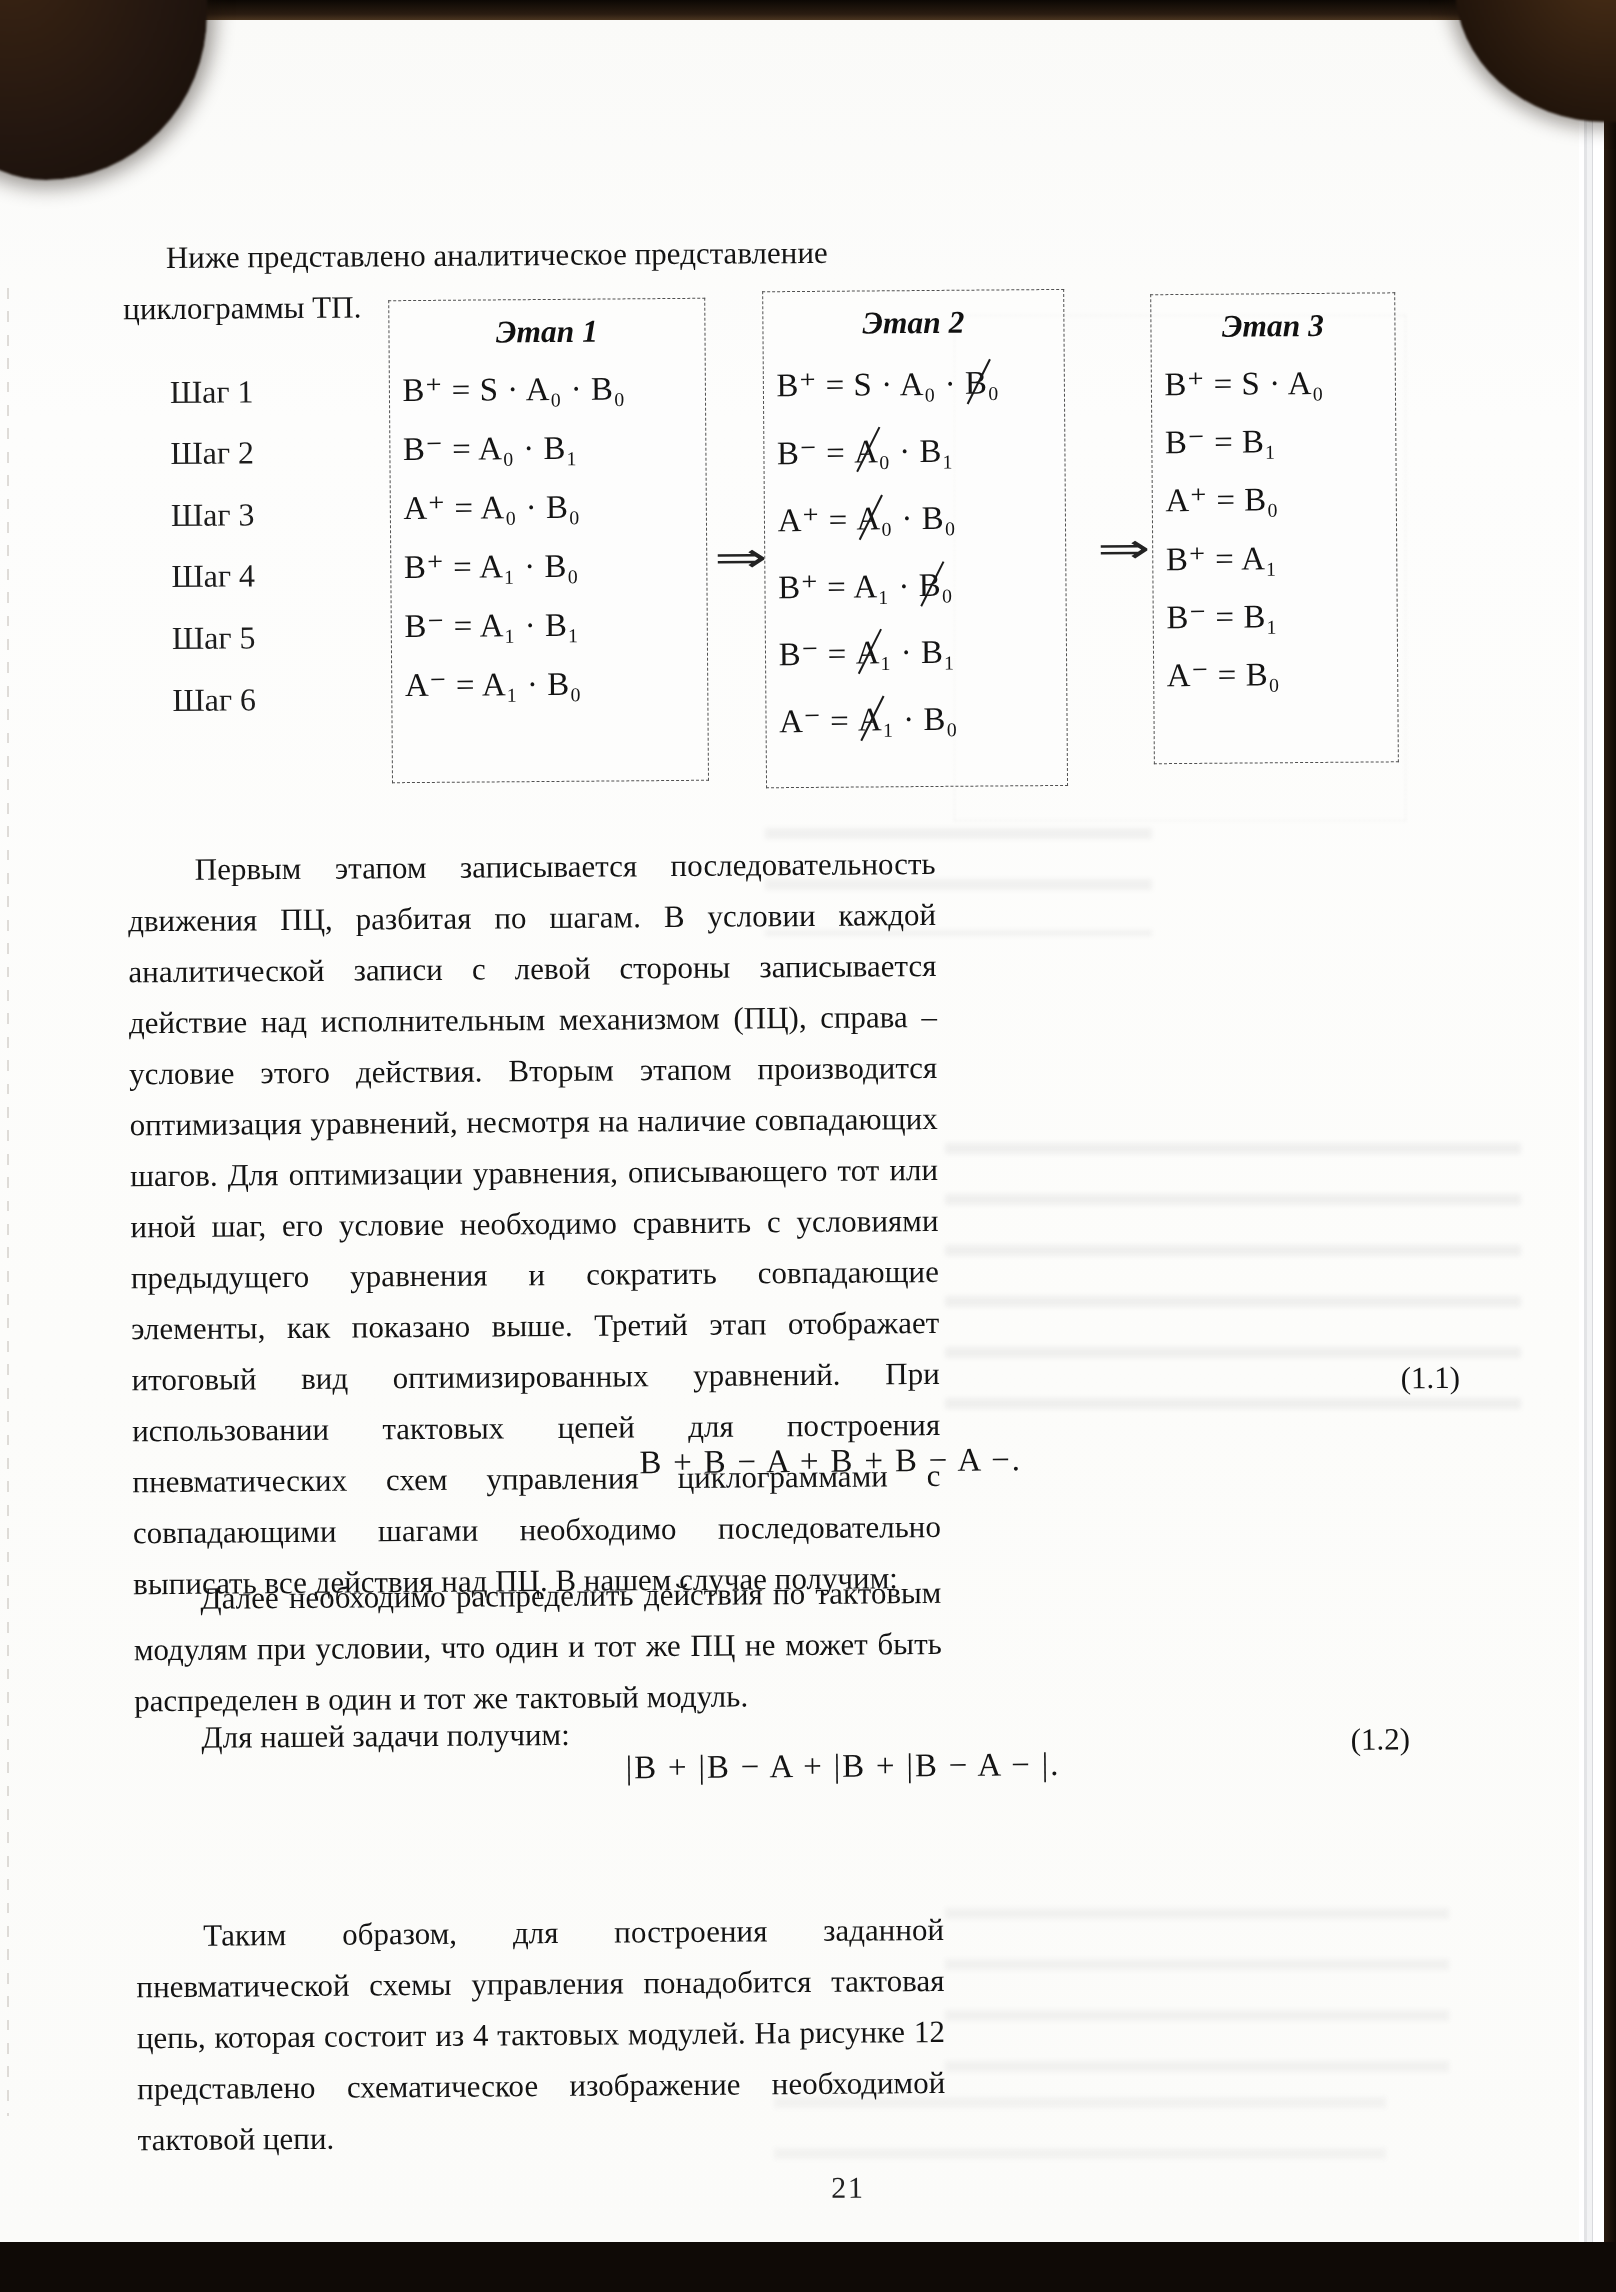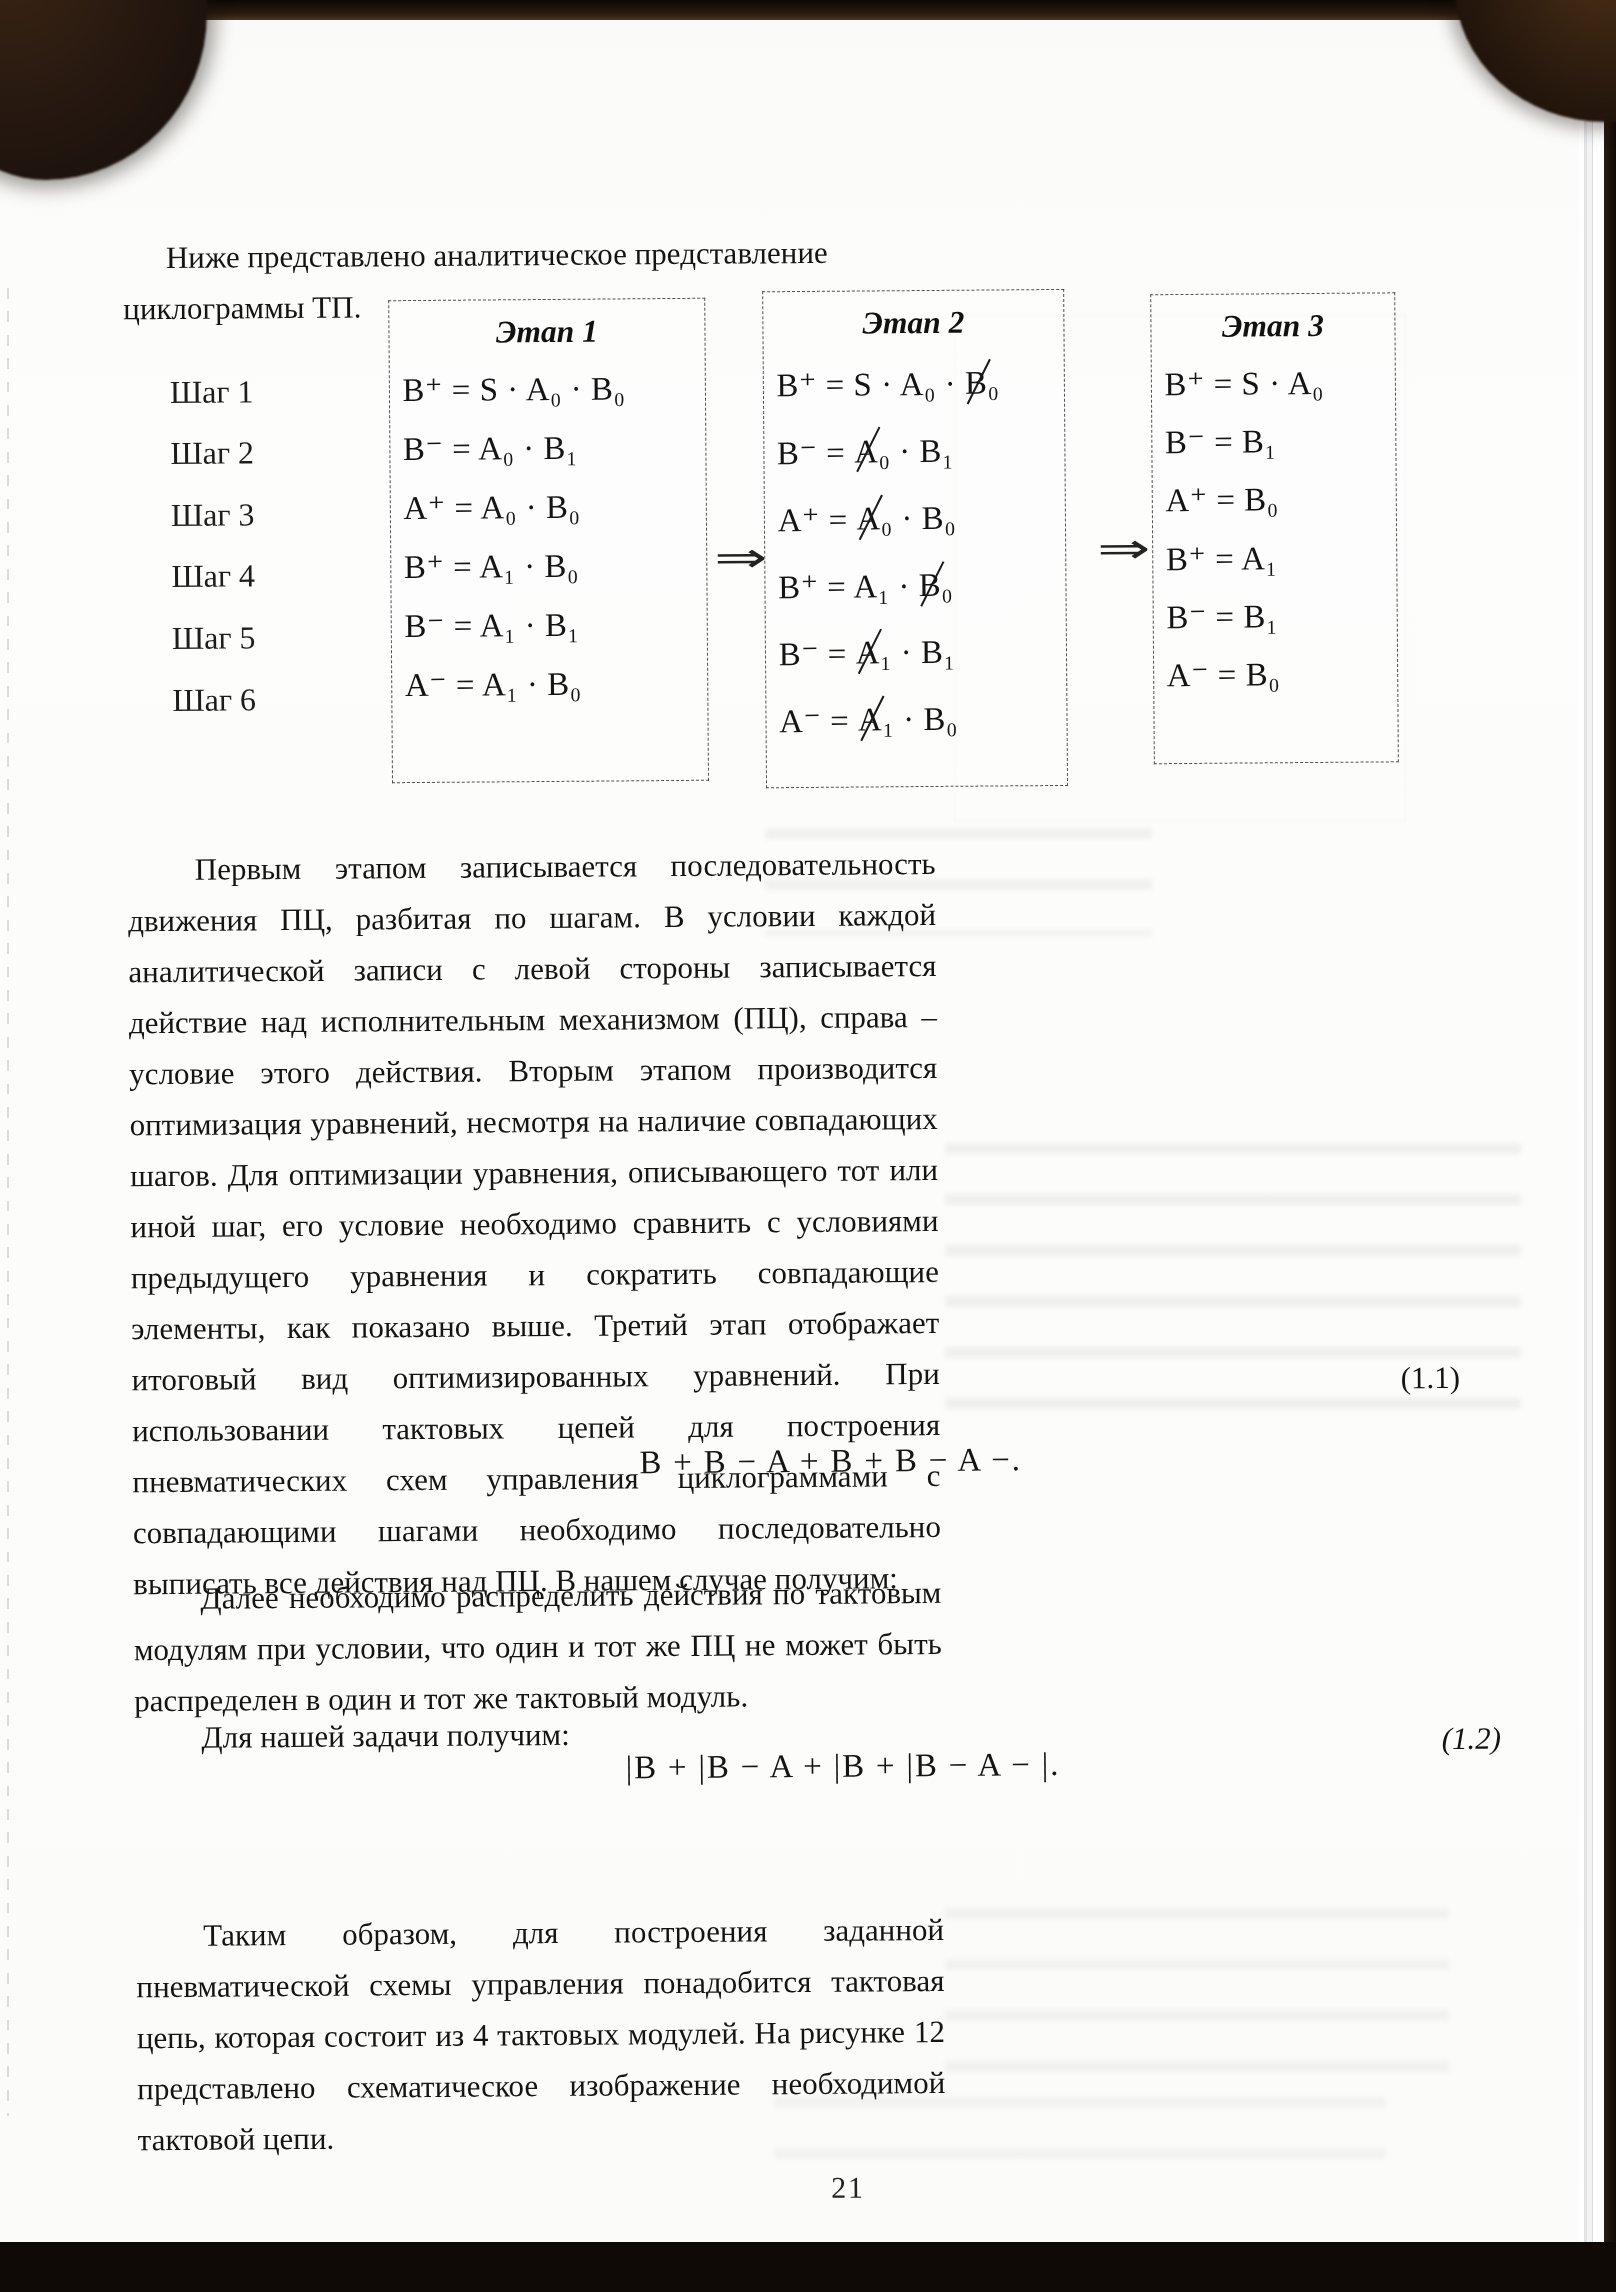--- a/index.html
+++ b/index.html
@@ -57,21 +57,21 @@
   .struck::after{content:"";position:absolute;left:38%;top:-22%;height:134%;width:0;
                  border-left:2.7px solid #1a1a1a;transform:rotate(27deg);}
   .imp-arrow{position:absolute;font-family:"DejaVu Sans","Liberation Sans",sans-serif;
              font-size:41px;color:#232323;transform:scaleX(1.55);transform-origin:left center;}
   #arr1{left:717px;top:515px;} #arr2{left:1100px;top:509px;}
 
   
   .eqline{position:absolute;font-size:33px;letter-spacing:1.8px;color:#141414;white-space:pre;}
   .eqnum{position:absolute;font-size:31px;color:#141414;}
   #eq1{left:635px;top:1425px;} #eq1num{left:1397px;top:1347px;}
-  #eq2{left:619px;top:1730px;} #eq2num{left:1435px;top:1708px;font-style:italic;}
+  #eq2{left:619px;top:1730px;} #eq2num{left:1344px;top:1708px;}
 
   .pagenum{position:absolute;left:821px;top:2153px;font-size:30px;letter-spacing:1.8px;color:#222;}
 </style>
 </head>
 <body>
 
 <div class="photo">
   <div class="sheet">
 
     <div class="ghost-box" style="left:954px;top:297px;width:450px;height:504px;"></div>

